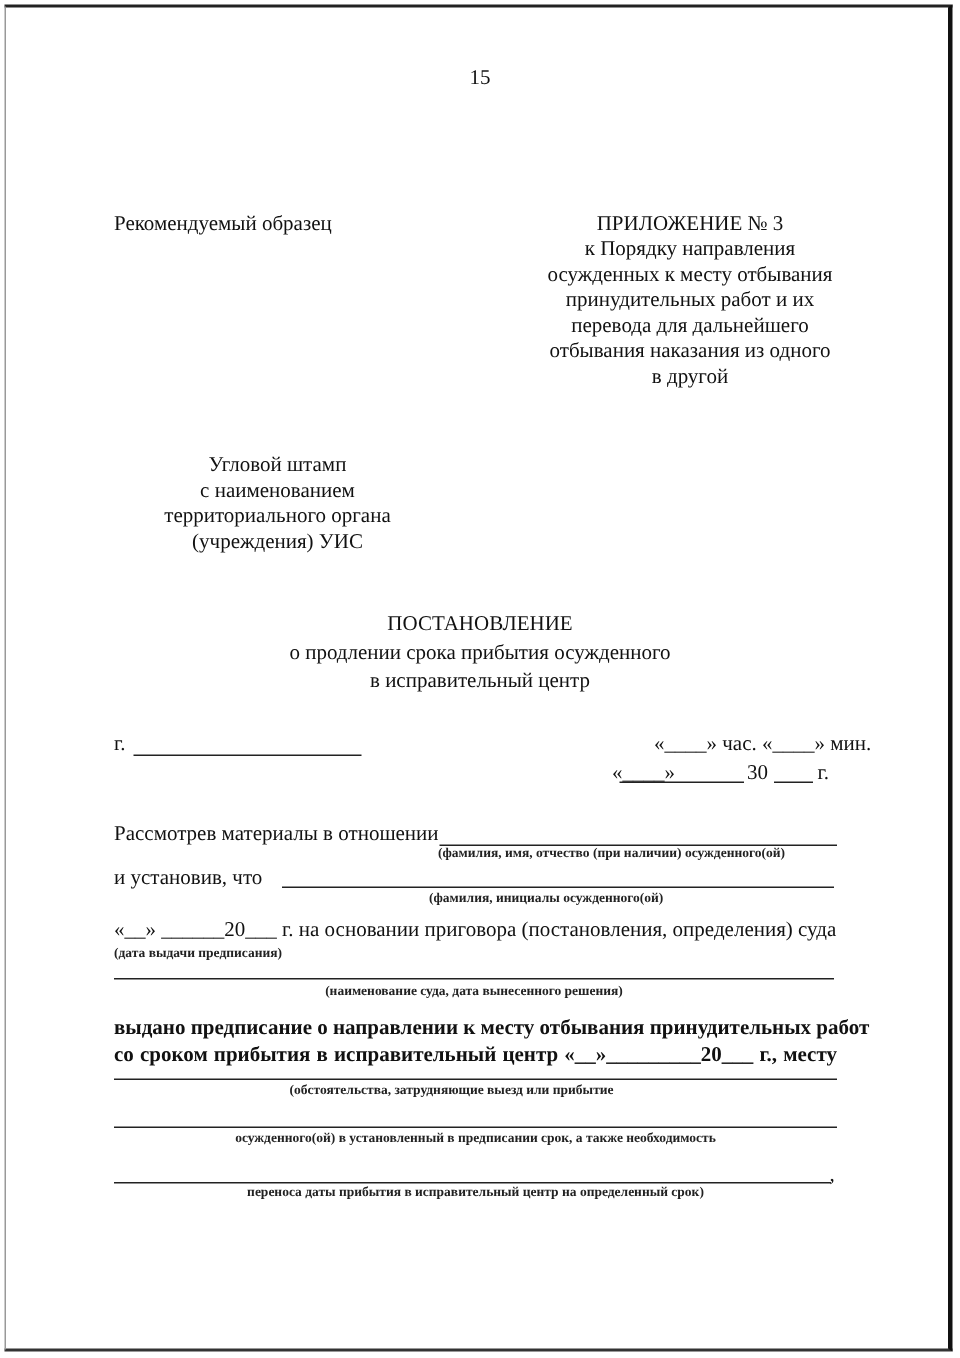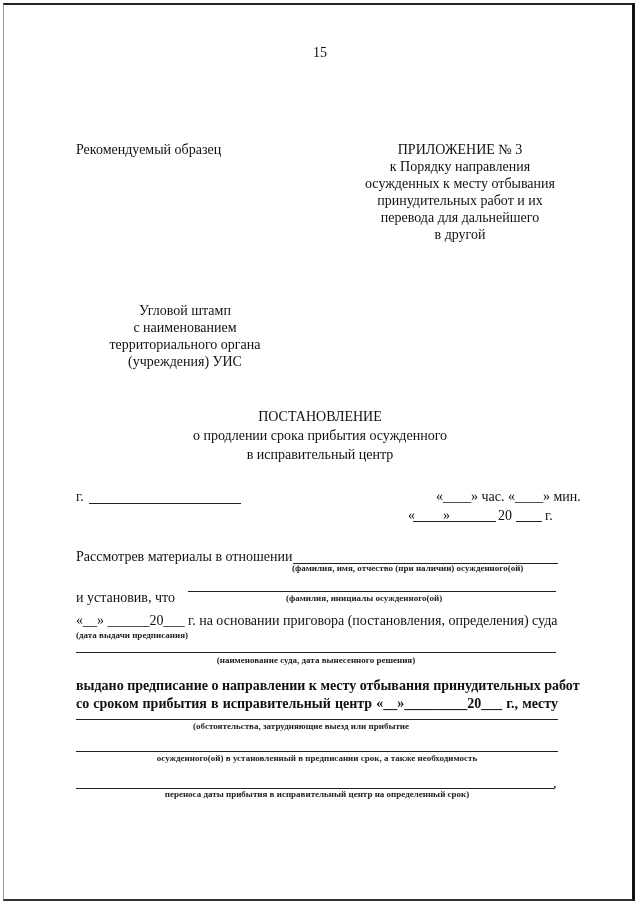--- a/index.html
+++ b/index.html
@@ -24,20 +24,21 @@
 <div class="abs t14 center" style="left:300px; top:44px; width:40px;">15</div>
 
 <div class="abs t14" style="left:76px; top:141px;">Рекомендуемый образец</div>
 
 <div class="abs center t14" style="left:350px; top:141px; width:220px;">
   <div>ПРИЛОЖЕНИЕ № 3</div>
   <div>к Порядку направления</div>
   <div>осужденных к месту отбывания</div>
   <div>принудительных работ и их</div>
   <div>перевода для дальнейшего</div>
+  <div>отбывания наказания из одного</div>
   <div>в другой</div>
 </div>
 
 <div class="abs center t14" style="left:95px; top:302px; width:180px;">
   <div>Угловой штамп</div>
   <div>с наименованием</div>
   <div>территориального органа</div>
   <div>(учреждения) УИС</div>
 </div>
 
@@ -45,29 +46,29 @@
 <div class="abs center t14" style="left:150px; top:427px; width:340px;">о продлении срока прибытия осужденного</div>
 <div class="abs center t14" style="left:150px; top:446px; width:340px;">в исправительный центр</div>
 
 <div class="abs t14" style="left:76px; top:488px;">г.</div>
 <div class="line" style="left:89px; top:503px; width:152px;"></div>
 
 <div class="abs t14" style="left:436px; top:488px;">«____» час. «____» мин.</div>
 
 <div class="abs t14" style="left:367px; top:507px;margin-left:41px;">«____»</div>
 <div class="line" style="left:413px; top:521px; width:83px;"></div>
-<div class="abs t14" style="left:498px; top:507px;">20</div>
+<div class="abs t14" style="left:498px; top:507px;">30</div>
 <div class="line" style="left:516px; top:521px; width:26px;"></div>
 <div class="abs t14" style="left:545px; top:507px;">г.</div>
 
 <div class="abs t14" style="left:76px; top:548px;">Рассмотрев материалы в отношении</div>
 <div class="line" style="left:293px; top:563px; width:265px;"></div>
 <div class="abs cap" style="left:292px; top:563px;">(фамилия, имя, отчество (при наличии) осужденного(ой)</div>
 
-<div class="abs t14" style="left:76px; top:577px;margin-top:12px;">и установив, что</div>
+<div class="abs t14" style="left:76px; top:577px;">и установив, что</div>
 <div class="line" style="left:188px; top:591px; width:368px;"></div>
 <div class="abs cap" style="left:286px; top:593px;">(фамилия, инициалы осужденного(ой)</div>
 
 <div class="abs t14 bold" style="left:76px; top:612px; font-weight:normal;">«__» ______20___ г. на основании приговора (постановления, определения) суда</div>
 <div class="abs cap" style="left:76px; top:630px;">(дата выдачи предписания)</div>
 <div class="line" style="left:76px; top:652px; width:480px;"></div>
 <div class="abs cap center" style="left:76px; top:655px; width:480px;">(наименование суда, дата вынесенного решения)</div>
 
 <div class="abs t14 justify" style="left:76px; top:677px; width:482px;">выдано предписание о направлении к месту отбывания принудительных работ</div>
 <div class="abs t14 justify" style="left:76px; top:695px; width:482px;">со сроком прибытия в исправительный центр «__»_________20___ г., месту</div>

